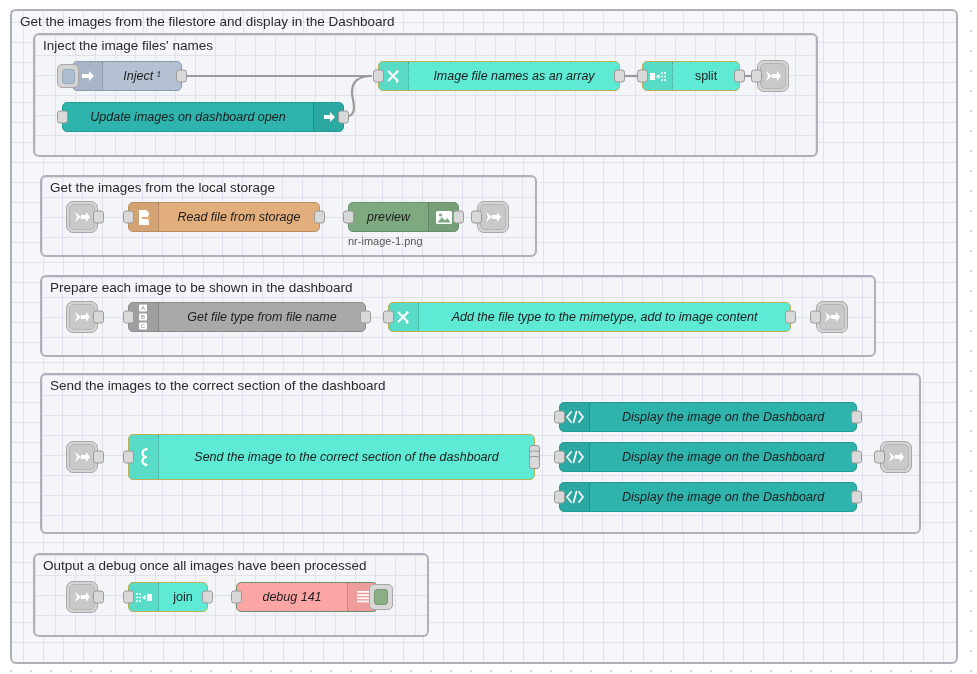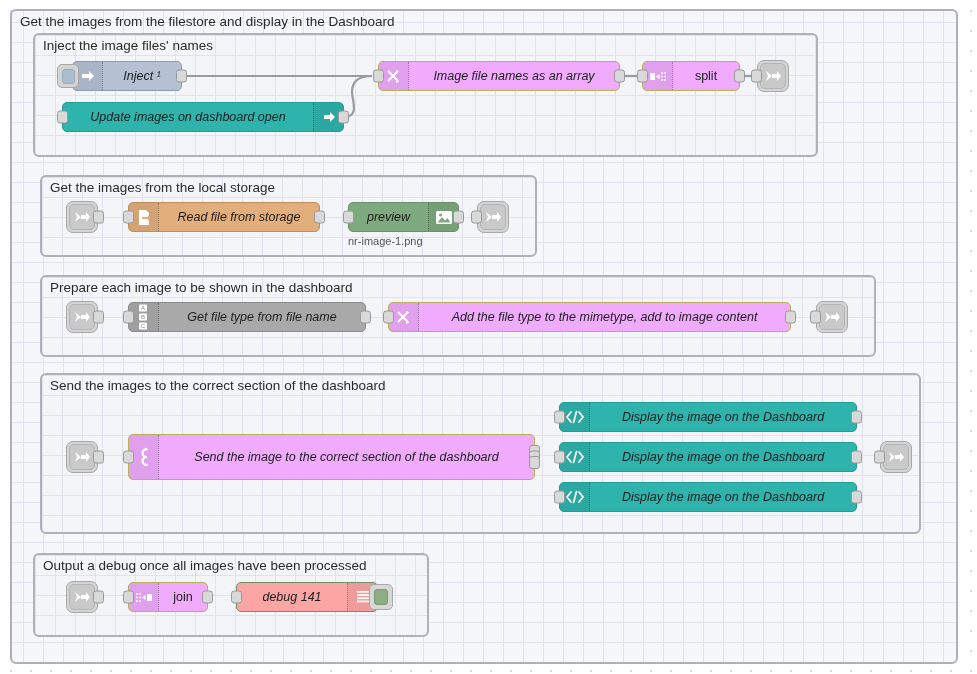--- a/index.html
+++ b/index.html
@@ -80,21 +80,21 @@
     color: #1d1d1d;
     text-align: center;
     padding: 0 9px;
     white-space: nowrap;
     line-height: 28px;
   }
   .node .label.plain { font-style: normal; }
 
   
   .c-inject   { background: #b3c1d3; border-color: #8e9cad; justify-content: center; }
-  .c-yellow   { background: #f0abfc; border-color: #b9b157; }
+  .c-yellow   { background: #5eead4; border-color: #b9b157; }
   .c-teal     { background: #2fb3ad; border-color: #249c96; }
   .c-orange   { background: #e2ae7c; border-color: #bb8e61; }
   .c-green    { background: #7fa97f; border-color: #6a8f6a; }
   .c-debuggrn { background: #fca5a5; border-color: #6f8f68; }
   .c-gray     { background: #a9a9a9; border-color: #8b8b8b; }
 
   
   .port {
     position: absolute;
     width: 11px; height: 13px;

